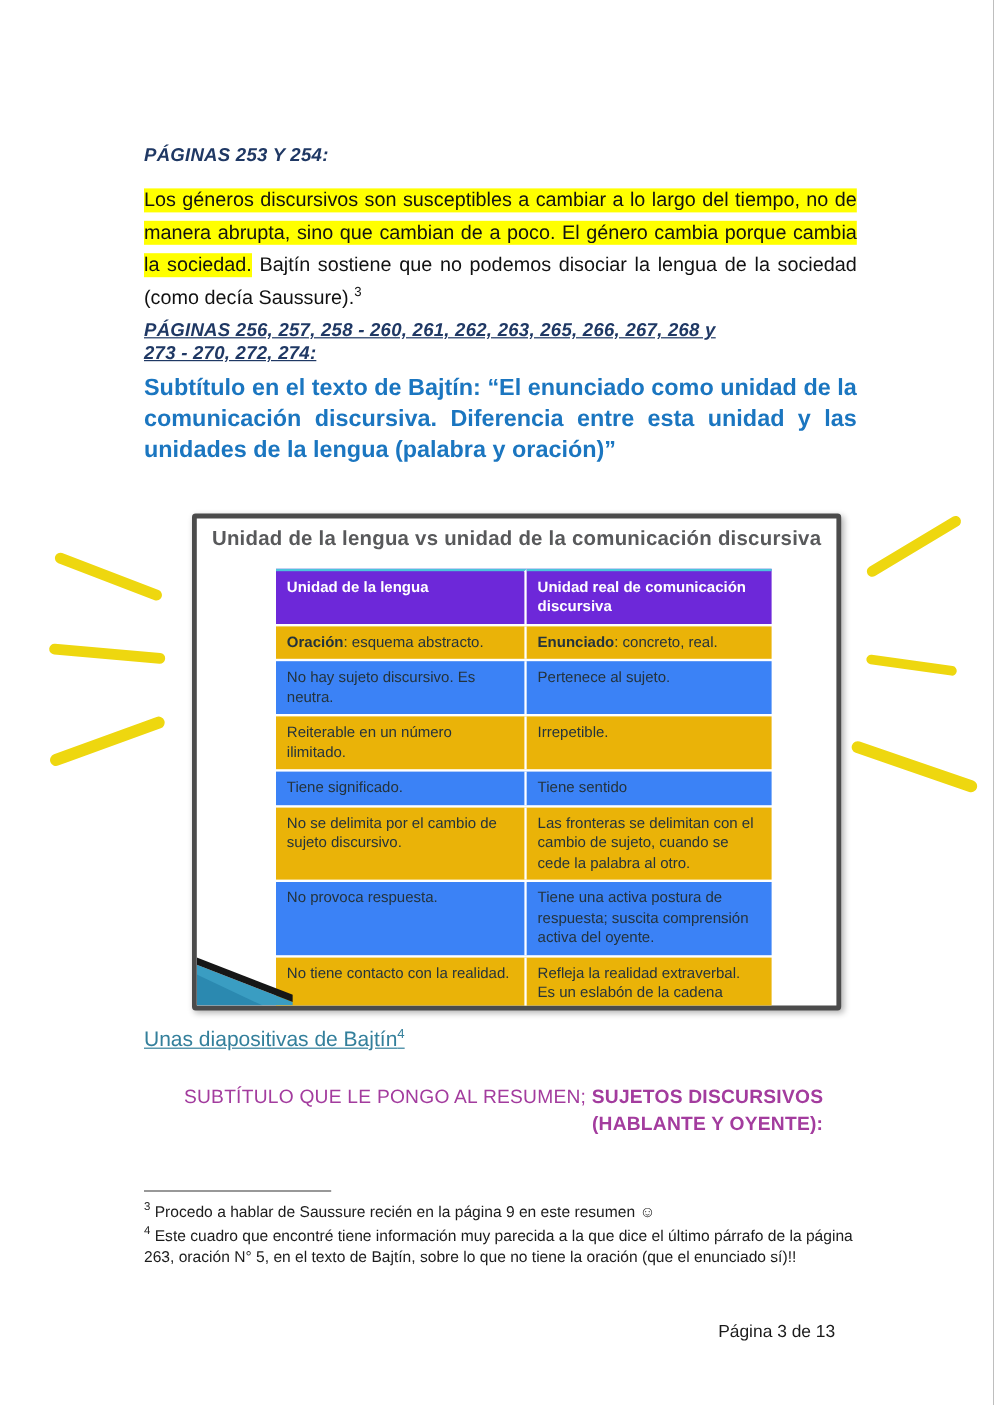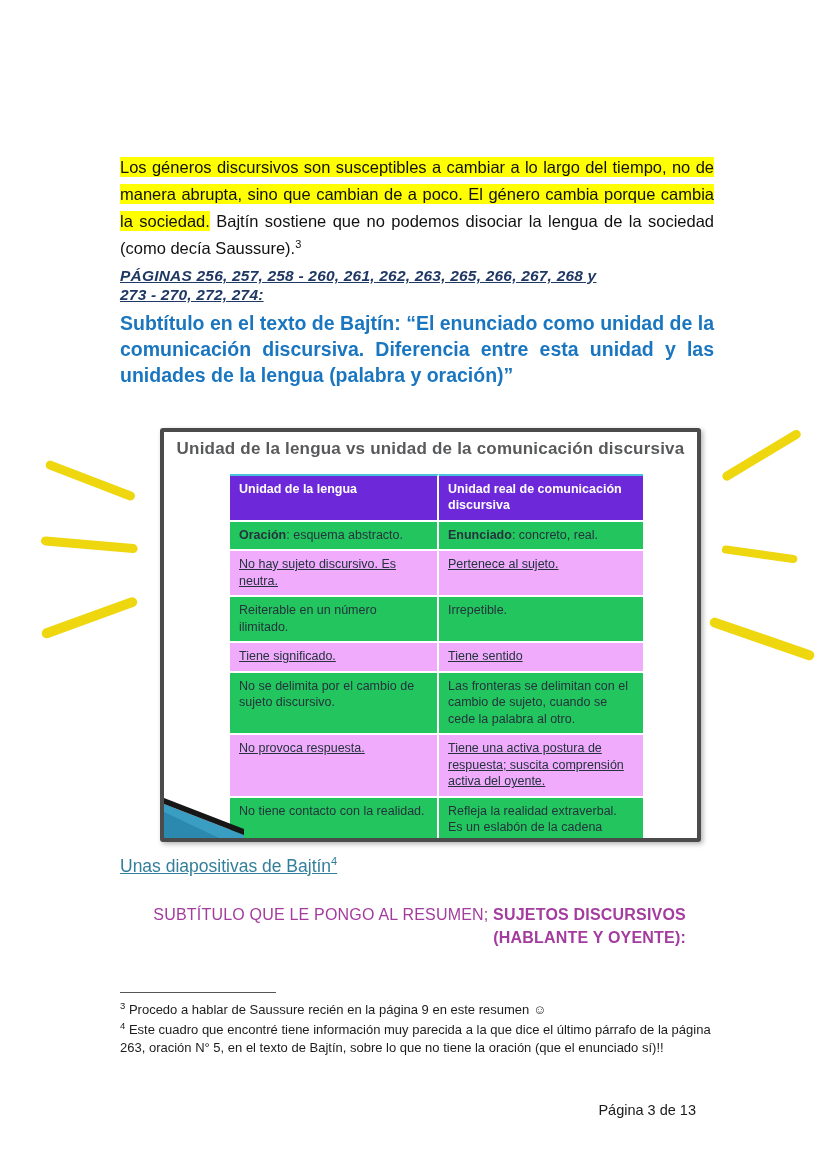--- a/index.html
+++ b/index.html
@@ -44,22 +44,22 @@
     font-size:12.5px; font-weight:bold; line-height:1.3; padding:5px 9px 6px;
   }
   .trow { display:flex; border-bottom:2px solid #fff; }
   .tcell {
     font-size:12.5px; line-height:1.32; color:#24333c;
     padding:5px 9px 6px; white-space:pre-line;
   }
   .cl { width:209px; border-right:2px solid #fff; }
   .cr { width:204px; }
   .dark .tcell, .thead ~ .dark { background:#d4e1e7; }
-  .light .tcell { background:#f0abfc;text-decoration:underline; }
-  .dark  .tcell { background:#22c55e; }
+  .light .tcell { background:#3b82f6; }
+  .dark  .tcell { background:#eab308; }
   .corner { position:absolute; left:0; bottom:0; }
   
   .stroke {
     position:absolute; background:#eed70f; border-radius:6px; height:9px;
     transform-origin:left center;
   }
   
   .link {
     position:absolute; left:120px; top:856px;
     font-size:17.5px; color:#337f9b; text-decoration:underline; cursor:pointer;
@@ -80,20 +80,21 @@
   .pagenum {
     position:absolute; right:132px; top:1102px;
     font-size:14.5px; color:#1a1a1a;
   }
 </style>
 </head>
 <body>
 
 <div class="page">
 
+  <div id="heading1" class="h-navy">PÁGINAS 253 Y 254:</div>
 
   <p class="para"><mark>Los géneros discursivos son susceptibles a cambiar a lo largo del tiempo, no de manera abrupta, sino que cambian de a poco. El género cambia porque cambia la sociedad.</mark><span> Bajtín sostiene que no podemos disociar la lengua de la sociedad (como decía Saussure).</span><sup>3</sup></p>
 
   <div id="heading2" class="h-navy">PÁGINAS 256, 257, 258 - 260, 261, 262, 263, 265, 266, 267, 268 y
 273 - 270, 272, 274:</div>
 
   <div id="subtitleBlue">Subtítulo en el texto de Bajtín: “El enunciado como unidad de la comunicación discursiva. Diferencia entre esta unidad y las unidades de la lengua (palabra y oración)”</div>
 
   <div class="slide">
     <div class="slide-title">Unidad de la lengua vs unidad de la comunicación discursiva</div>

